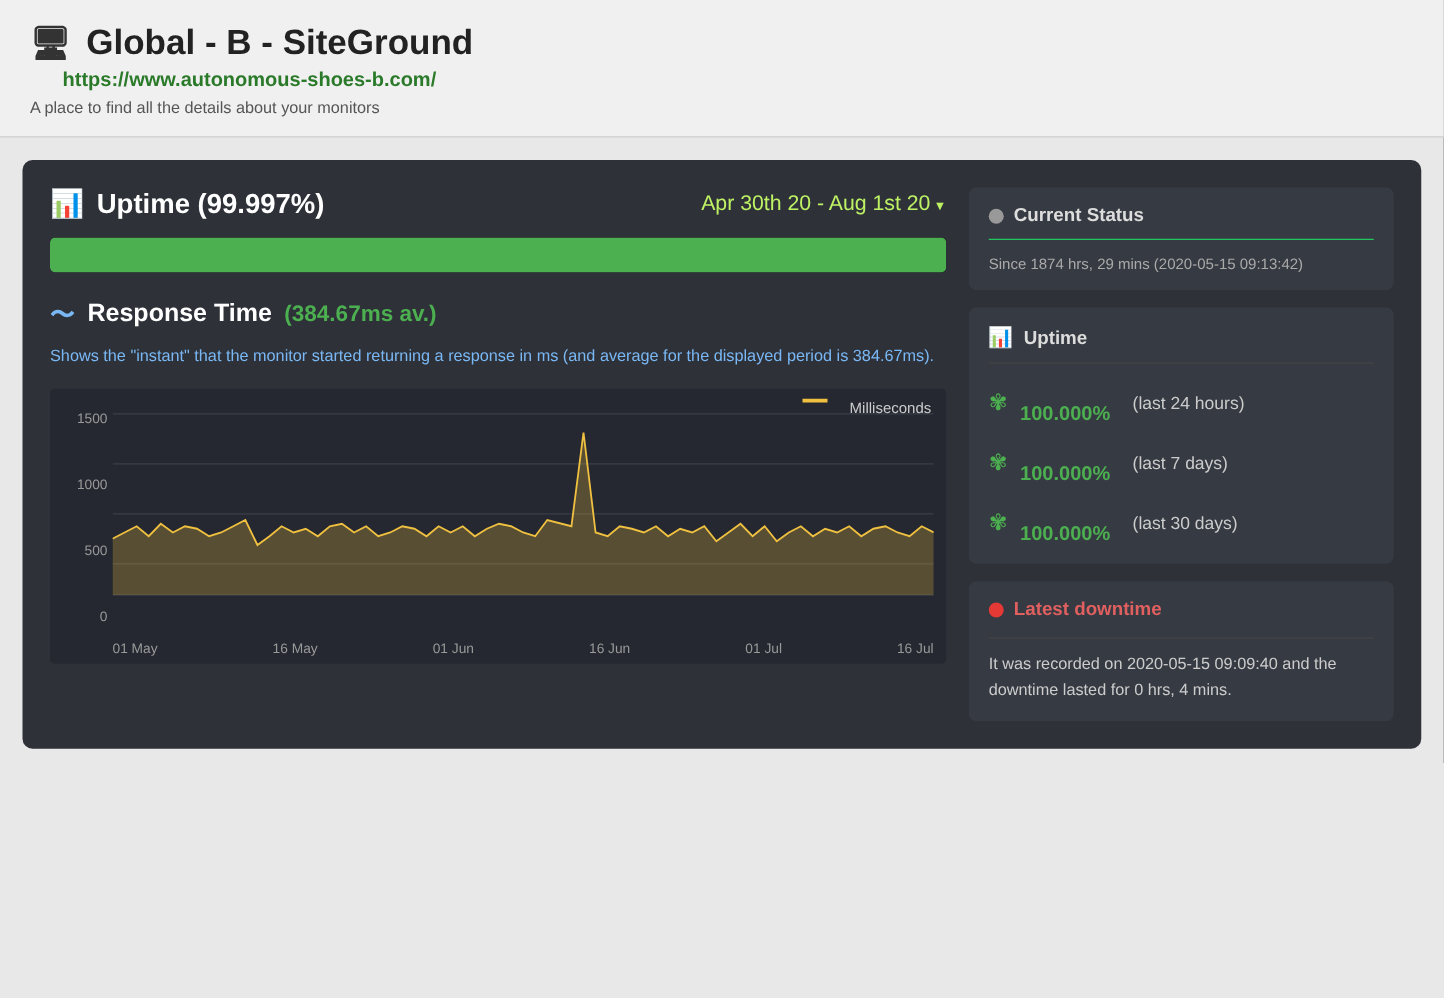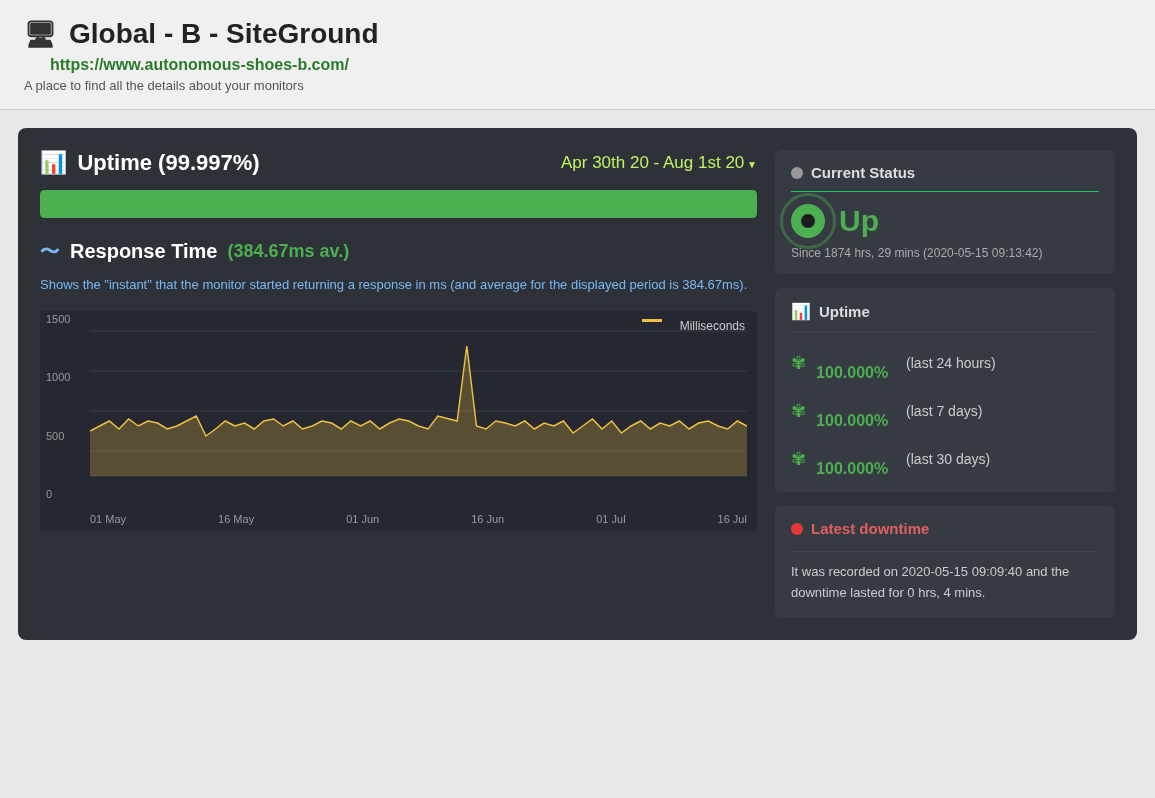--- a/index.html
+++ b/index.html
@@ -150,26 +150,26 @@
       background: #f0c040;
       display: inline-block;
     }
     .chart-svg {
       width: 100%;
       height: 160px;
     }
     .chart-y-labels {
       position: absolute;
       left: 6px;
-      top: 2px;
+      top: 18px;
       bottom: 30px;
       display: flex;
       flex-direction: column;
       justify-content: space-between;
-      align-items: flex-start;
+      align-items: flex-end;
       width: 40px;
     }
     .chart-y-label {
       color: #999;
       font-size: 11px;
     }
     .chart-x-labels {
       position: absolute;
       bottom: 6px;
       left: 50px;
@@ -389,26 +389,20 @@
     </div>
   </div>
 
   <div class="right-panel">
 
     <div class="panel-card">
       <div class="panel-card-header">
         <span class="status-dot status-dot-gray"></span>
         <span>Current Status</span>
       </div>
-      <div class="status-up-row">
-        <div class="status-up-indicator">
-          <div class="status-up-indicator-inner"></div>
-        </div>
-        <div class="status-up-text">Up</div>
-      </div>
       <div class="status-since">Since 1874 hrs, 29 mins (2020-05-15 09:13:42)</div>
     </div>
 
     <div class="panel-card">
       <div class="uptime-panel-header">
         <span style="color:#7ab8f5; font-size:16px;">📊</span>
         <span>Uptime</span>
       </div>
       <div class="uptime-row">
         <span class="star-icon">✾</span>

